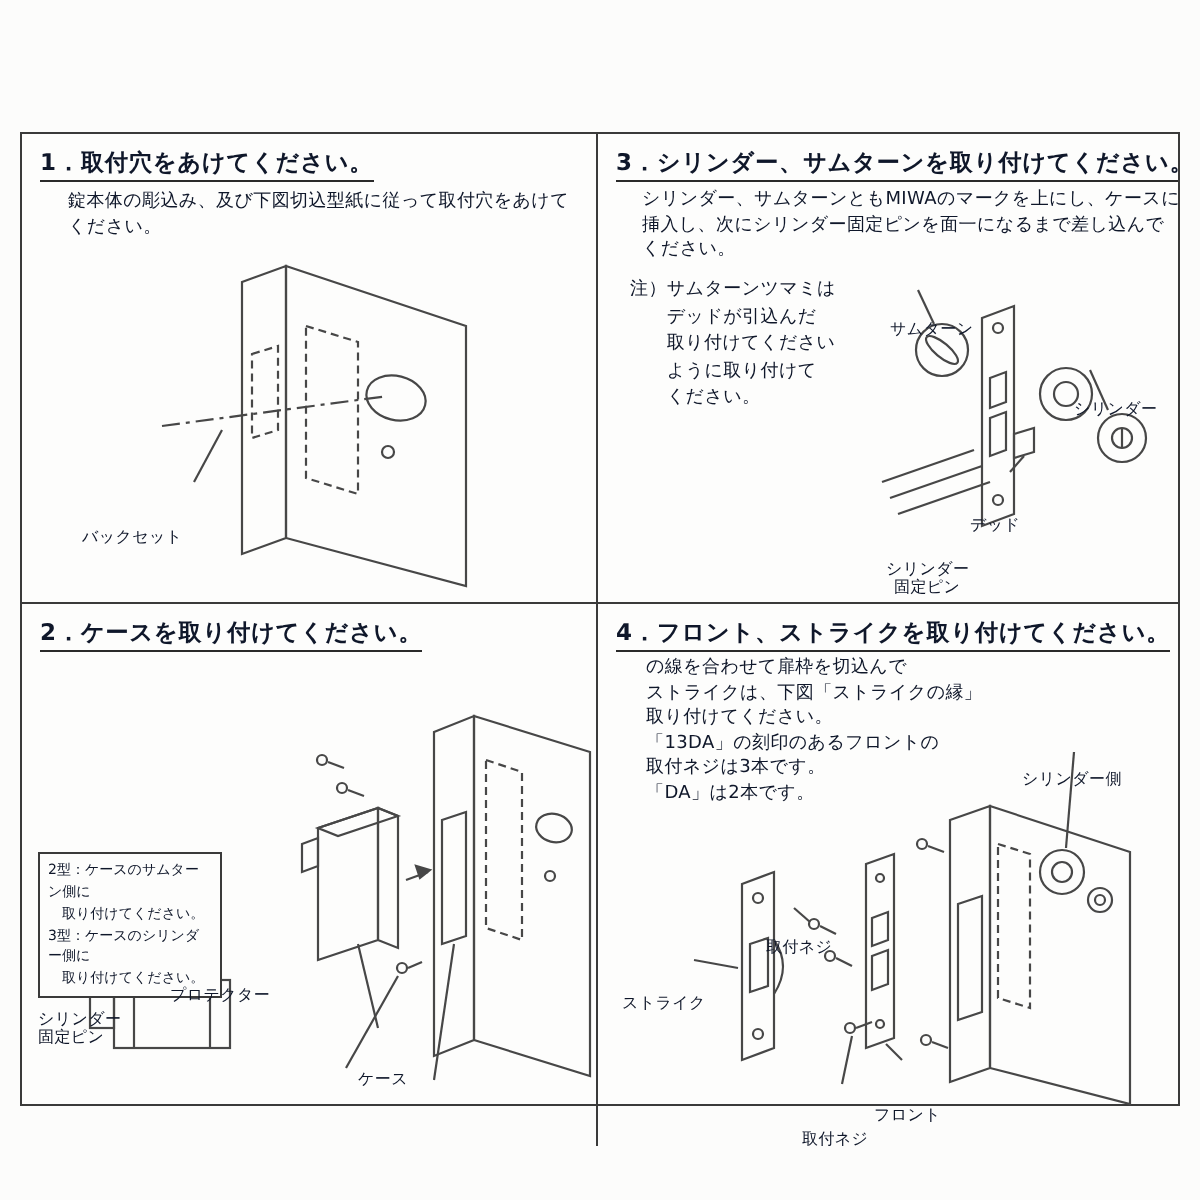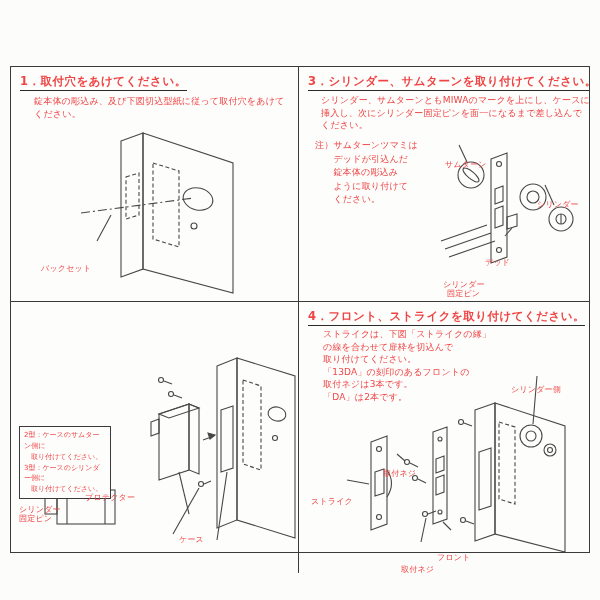--- a/index.html
+++ b/index.html
@@ -1,19 +1,19 @@
 <!DOCTYPE html>
 <html><head>
 <meta charset="utf-8">
 <style>
   html,body{margin:0;padding:0;}
   body{width:600px;height:600px;background:#ffffff;}
   .sheet{
     position:relative;width:600px;height:600px;background:#fcfcfb;
-    font-family:"DejaVu Sans","Liberation Sans",sans-serif;color:#ef4444;
+    font-family:"DejaVu Sans","Liberation Sans",sans-serif;color:#0f172a;
     overflow:hidden;
   }
   .frame{
     position:absolute;left:10px;top:66px;width:580px;height:487px;
     border:1.5px solid #3a3a3a;background:#fdfdfc;box-sizing:border-box;
   }
   .panel{position:absolute;overflow:hidden;box-sizing:border-box;}
   .panel-1{left:0;top:0;width:287px;height:234px;}
   .panel-3{left:287px;top:0;width:291px;height:234px;border-left:1.5px solid #3a3a3a;}
   .panel-2{left:0;top:234px;width:287px;height:250px;border-top:1.5px solid #3a3a3a;}
@@ -61,21 +61,21 @@
     <div class="panel panel-3">
       <div class="ptitle">3．シリンダー、サムターンを取り付けてください。</div>
       <div class="pbody" style="left:12px;top:27px;width:274px;">
         <div>シリンダー、サムターンともMIWAのマークを上にし、ケースに</div>
         <div>挿入し、次にシリンダー固定ピンを面一になるまで差し込んで</div>
         <div>ください。</div>
       </div>
       <div class="note3" style="left:16px;top:72px;">
         <div>注）サムターンツマミは</div>
         <div>　　デッドが引込んだ</div>
-        <div>　　錠本体の彫込み</div>
+        <div>　　取り付けてください</div>
         <div>　　ように取り付けて</div>
         <div>　　ください。</div>
       </div>
       <svg width="152" height="166" viewBox="0 0 152 166" style="left:138px;top:66px">
         <g fill="none" stroke="#474747" stroke-width="1.1">
           <g>
             <circle cx="34" cy="42" r="13"></circle>
             <ellipse cx="34" cy="42" rx="10" ry="3.5" transform="rotate(40 34 42)"></ellipse>
             <line x1="22" y1="12" x2="30" y2="29"></line>
           </g>
@@ -106,20 +106,21 @@
         </g>
       </svg>
       <div class="lbl" style="left:146px;top:72px;">サムターン</div>
       <div class="lbl" style="left:238px;top:112px;">シリンダー</div>
       <div class="lbl" style="left:186px;top:170px;">デッド</div>
       <div class="lbl" style="left:144px;top:192px;">シリンダー</div>
       <div class="lbl" style="left:148px;top:201px;">固定ピン</div>
     </div>
 
     <div class="panel panel-2">
+      <div class="ptitle">2．ケースを取り付けてください。</div>
       <svg width="287" height="234" viewBox="0 0 287 234" style="left:0;top:20px">
         <g fill="none" stroke="#474747" stroke-width="1.1">
           <g>
             <polygon points="226,36 284,54 284,216 226,198"></polygon>
             <polygon points="206,44 226,36 226,198 206,206"></polygon>
             <polygon points="232,58 250,64 250,148 232,142" stroke-dasharray="4 2.5"></polygon>
             <ellipse cx="266" cy="92" rx="9" ry="7" transform="rotate(14 266 92)"></ellipse>
             <circle cx="264" cy="116" r="2.5"></circle>
             <polygon points="210,88 222,84 222,146 210,150"></polygon>
           </g>
@@ -167,22 +168,22 @@
       <div class="lbl" style="left:8px;top:191px;">固定ピン</div>
       <div class="lbl" style="left:74px;top:170px;">プロテクター</div>
       <div class="lbl" style="left:168px;top:212px;">ケース</div>
       <div class="lbl" style="left:142px;top:230px;">取付ネジ</div>
       <div class="lbl" style="left:182px;top:238px;">フロント裏板</div>
     </div>
 
     <div class="panel panel-4">
       <div class="ptitle">4．フロント、ストライクを取り付けてください。</div>
       <div class="pbody" style="left:14px;top:26px;width:200px;">
+        <div>の線を合わせて扉枠を切込んで</div>
         <div>ストライクは、下図「ストライクの縁」</div>
-        <div>の線を合わせて扉枠を切込んで</div>
         <div>取り付けてください。</div>
         <div>「13DA」の刻印のあるフロントの</div>
         <div>取付ネジは3本です。</div>
         <div>「DA」は2本です。</div>
       </div>
       <svg width="293" height="182" viewBox="0 0 293 182" style="left:0;top:72px">
         <g fill="none" stroke="#474747" stroke-width="1.1">
           <g>
             <polygon points="72,68 88,62 88,150 72,156"></polygon>
             <circle cx="80" cy="75" r="2.5"></circle>

